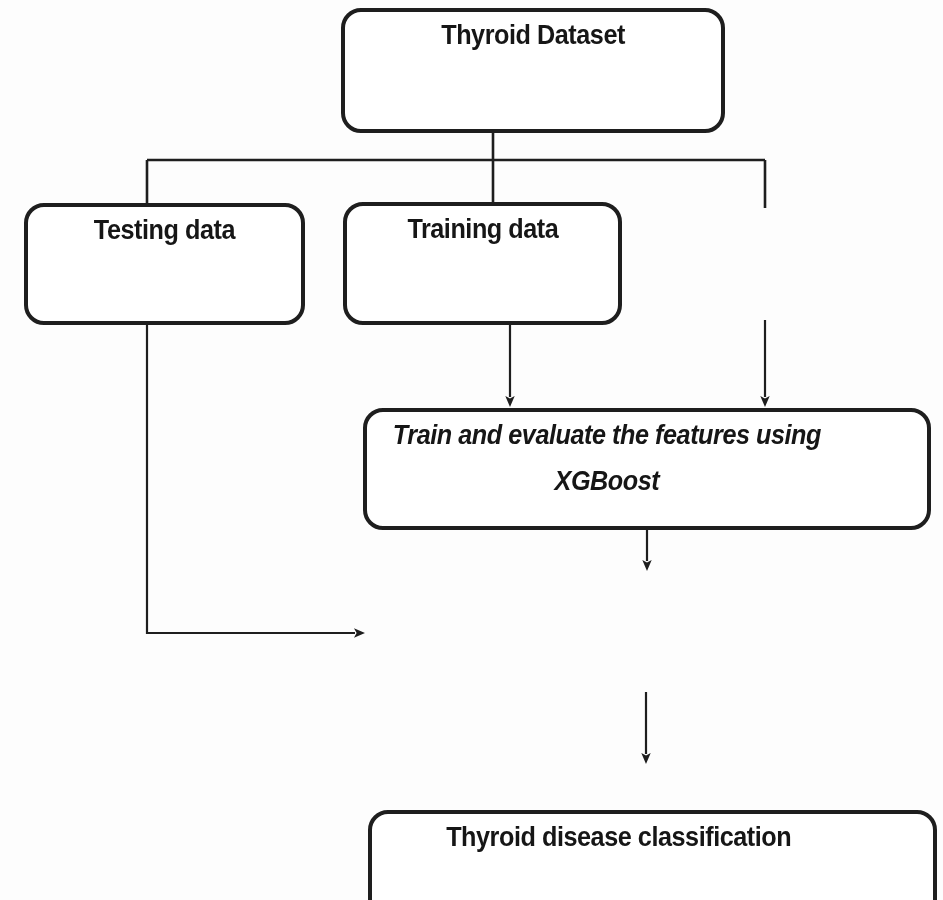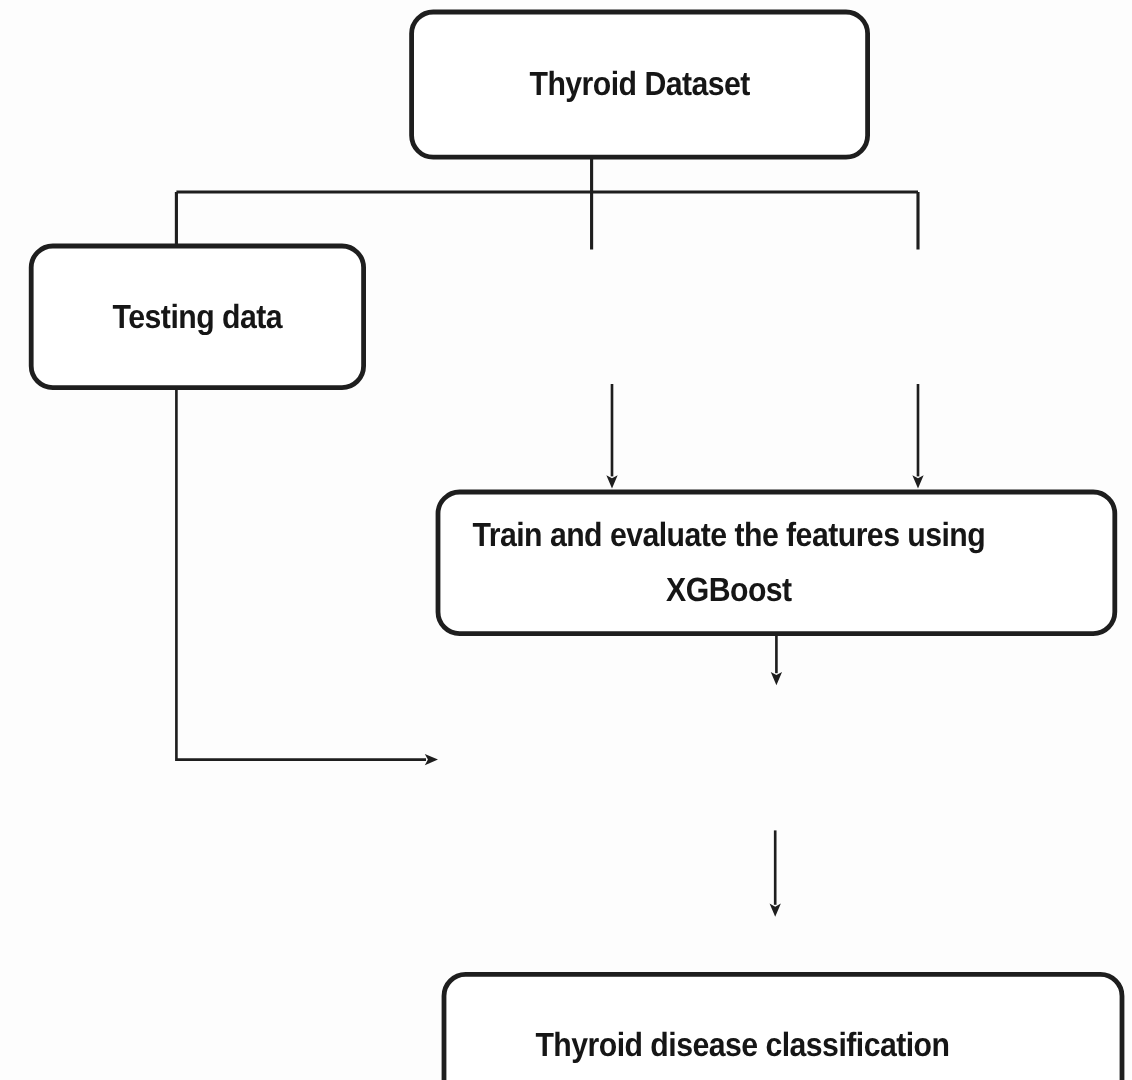--- a/index.html
+++ b/index.html
@@ -22,21 +22,20 @@
     width: 943px;
     height: 900px;
   }
   .node {
     position: absolute;
     box-sizing: border-box;
     background: #ffffff;
     border: 4px solid #1e1e1e;
     border-radius: 20px;
     display: flex;
-    align-items: center;
     justify-content: center;
     text-align: center;
   }
   .node .label {
     display: inline-block;
     font-weight: 700;
     font-size: 28px;
     letter-spacing: -0.5px;
     line-height: 1.65;
     color: #161616;
@@ -77,23 +76,26 @@
   </svg>
 
   <div class="node" style="left:341px; top:8px; width:384px; height:125px;">
     <span class="label">Thyroid Dataset</span>
   </div>
 
   <div class="node" style="left:24px; top:203px; width:281px; height:122px;">
     <span class="label">Testing data</span>
   </div>
 
+  <div class="node" style="left:343px; top:202px; width:279px; height:123px;">
+    <span class="label">Training data</span>
+  </div>
 
 
-  <div class="node shift-lg" style="left:363px; top:408px; width:568px; height:122px;">
+  <div class="node shift-lg" style="left:363px; top:408px; width:568px; height:122px;font-style:italic;">
     <span class="label">
         <span class="line">Train and evaluate the features using</span>
         <span class="line">XGBoost</span>
       </span>
   </div>
 
 
   <div class="node shift-md" style="left:368px; top:810px; width:569px; height:122px;">
     <span class="label">Thyroid disease classification</span>
   </div>

